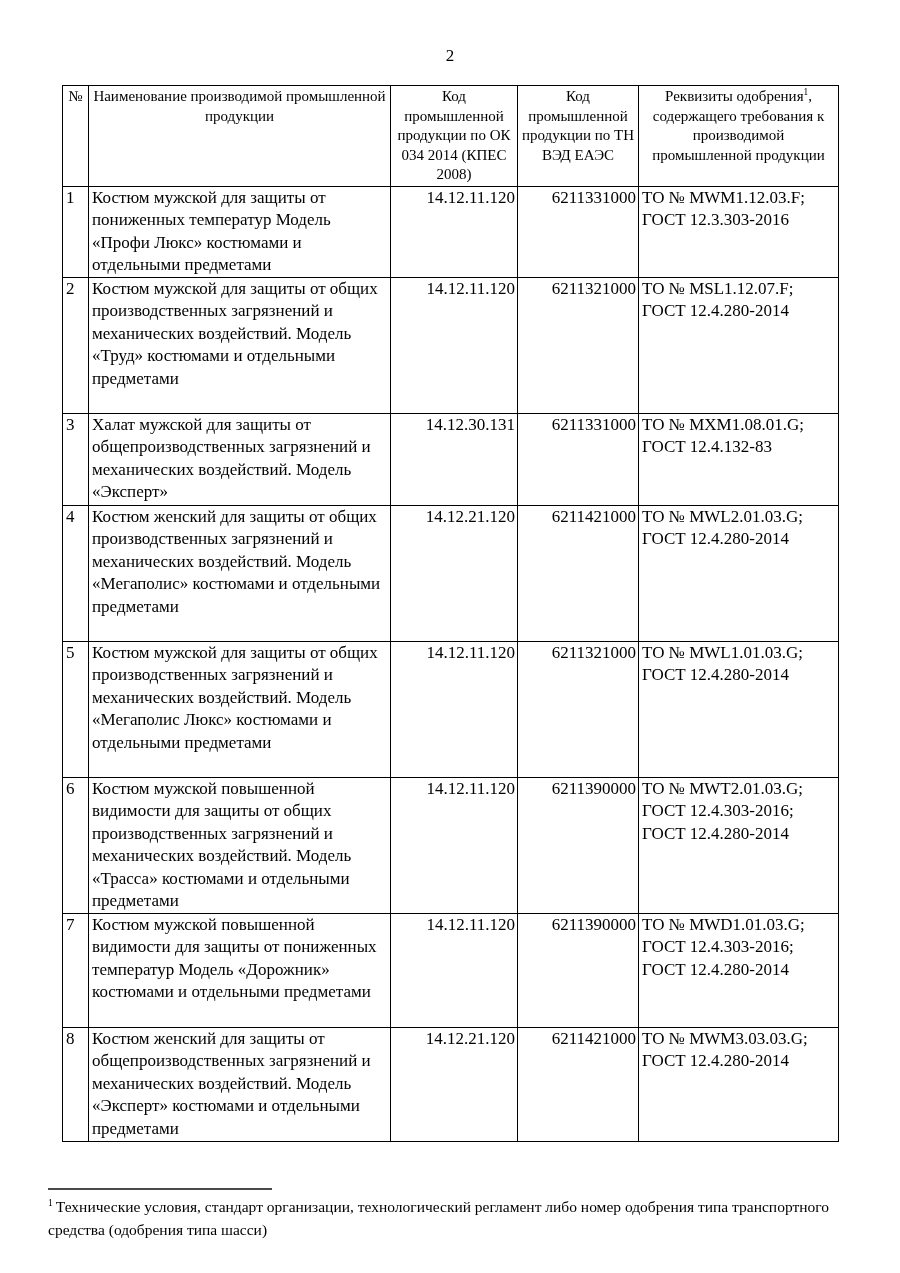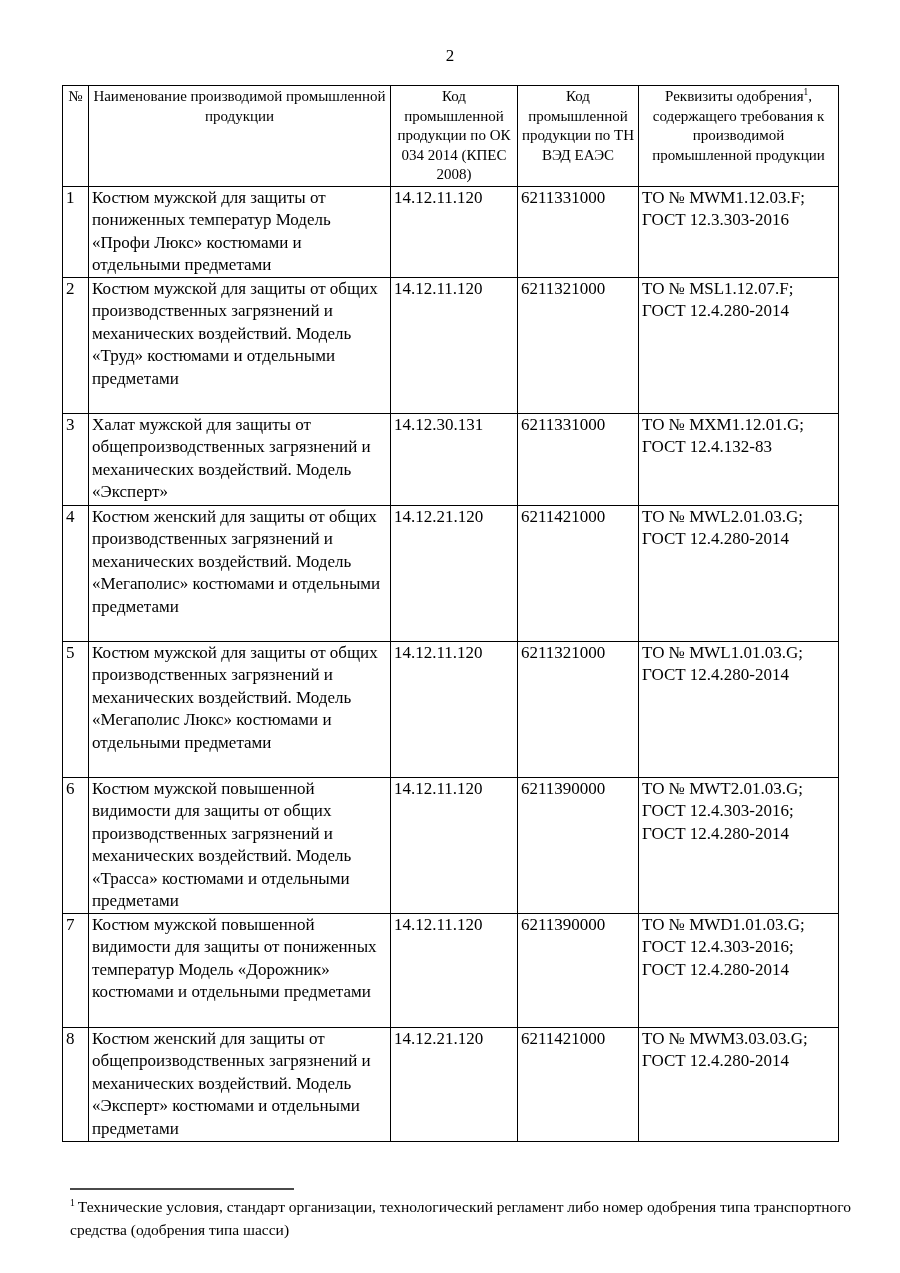--- a/index.html
+++ b/index.html
@@ -42,35 +42,35 @@
     line-height: 19.5px;
     text-align: center;
     padding: 1px 2px;
   }
   table.registry td {
     font-size: 17px;
     line-height: 22.5px;
     padding: 0 2px 0 3px;
   }
   td.c-num { padding-left: 4px; }
-  td.c-code { text-align: left; padding: 0 1px; }
+  td.c-code { text-align: right; padding: 0 1px; }
   td.c-doc { padding-left: 4px; font-family: Liberation Serif, serif; }
   tr.hdr  { height: 98px; }
   tr.r-88  { height: 88px; }
   tr.r-136 { height: 136px; }
   tr.r-92  { height: 92px; }
   tr.r-114 { height: 114px; }
   sup {
     font-size: 0.62em;
     vertical-align: super;
     line-height: 0;
   }
   .footnote {
     position: absolute;
-    left: 70px;
+    left: 48px;
     top: 1188px;
     width: 815px;
     font-size: 15.5px;
     line-height: 23px;
   }
   .footnote-rule {
     width: 224px;
     height: 2px;
     background: #4a4a4a;
     margin-bottom: 5px;
@@ -120,21 +120,21 @@
         <div>ГОСТ 12.4.280-2014</div>
       </td>
     </tr>
 
     <tr class="r-92">
       <td class="c-num">3</td>
       <td class="c-name">Халат мужской для защиты от общепроизводственных загрязнений и механических воздействий. Модель «Эксперт»</td>
       <td class="c-code">14.12.30.131</td>
       <td class="c-code">6211331000</td>
       <td class="c-doc">
-        <div>ТО № MXM1.12.01.G;</div>
+        <div>ТО № MXM1.08.01.G;</div>
         <div>ГОСТ 12.4.132-83</div>
       </td>
     </tr>
 
     <tr class="r-136">
       <td class="c-num">4</td>
       <td class="c-name">Костюм женский для защиты от общих производственных загрязнений и механических воздействий. Модель «Мегаполис» костюмами и отдельными предметами</td>
       <td class="c-code">14.12.21.120</td>
       <td class="c-code">6211421000</td>
       <td class="c-doc">

